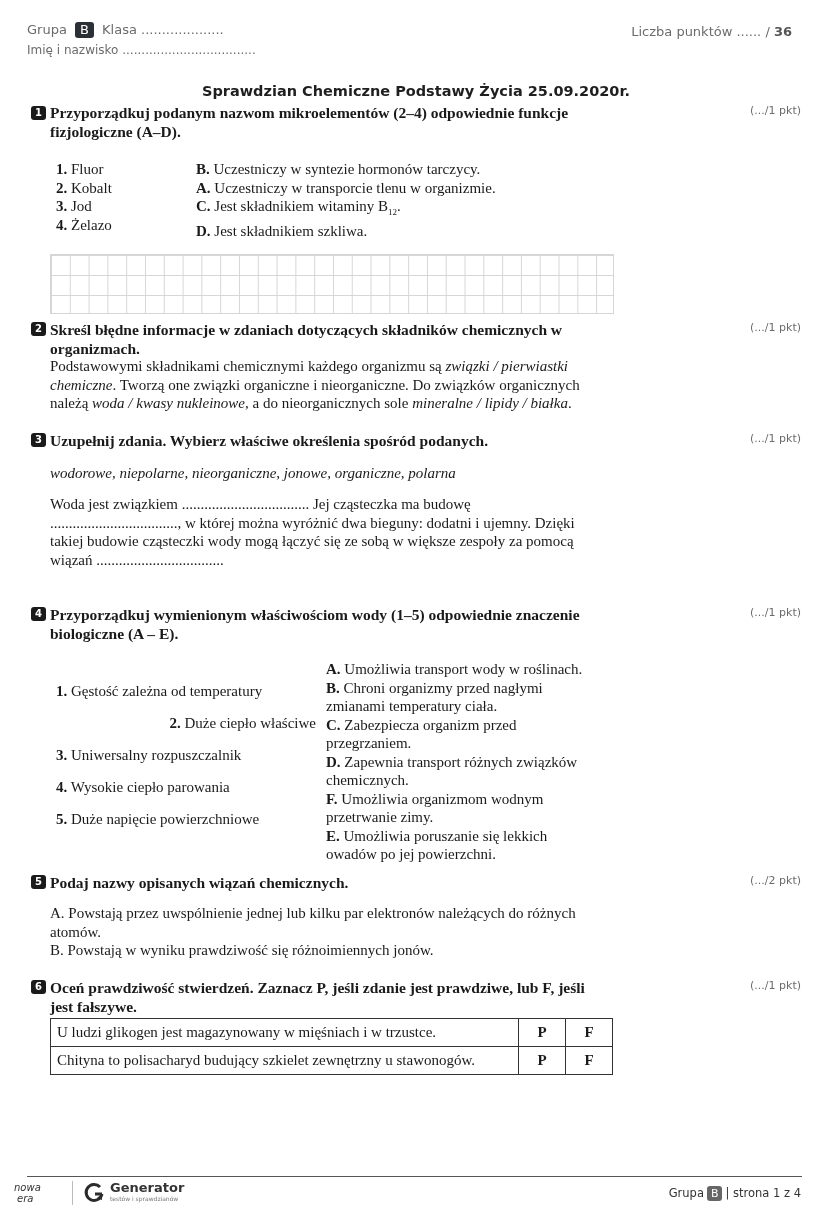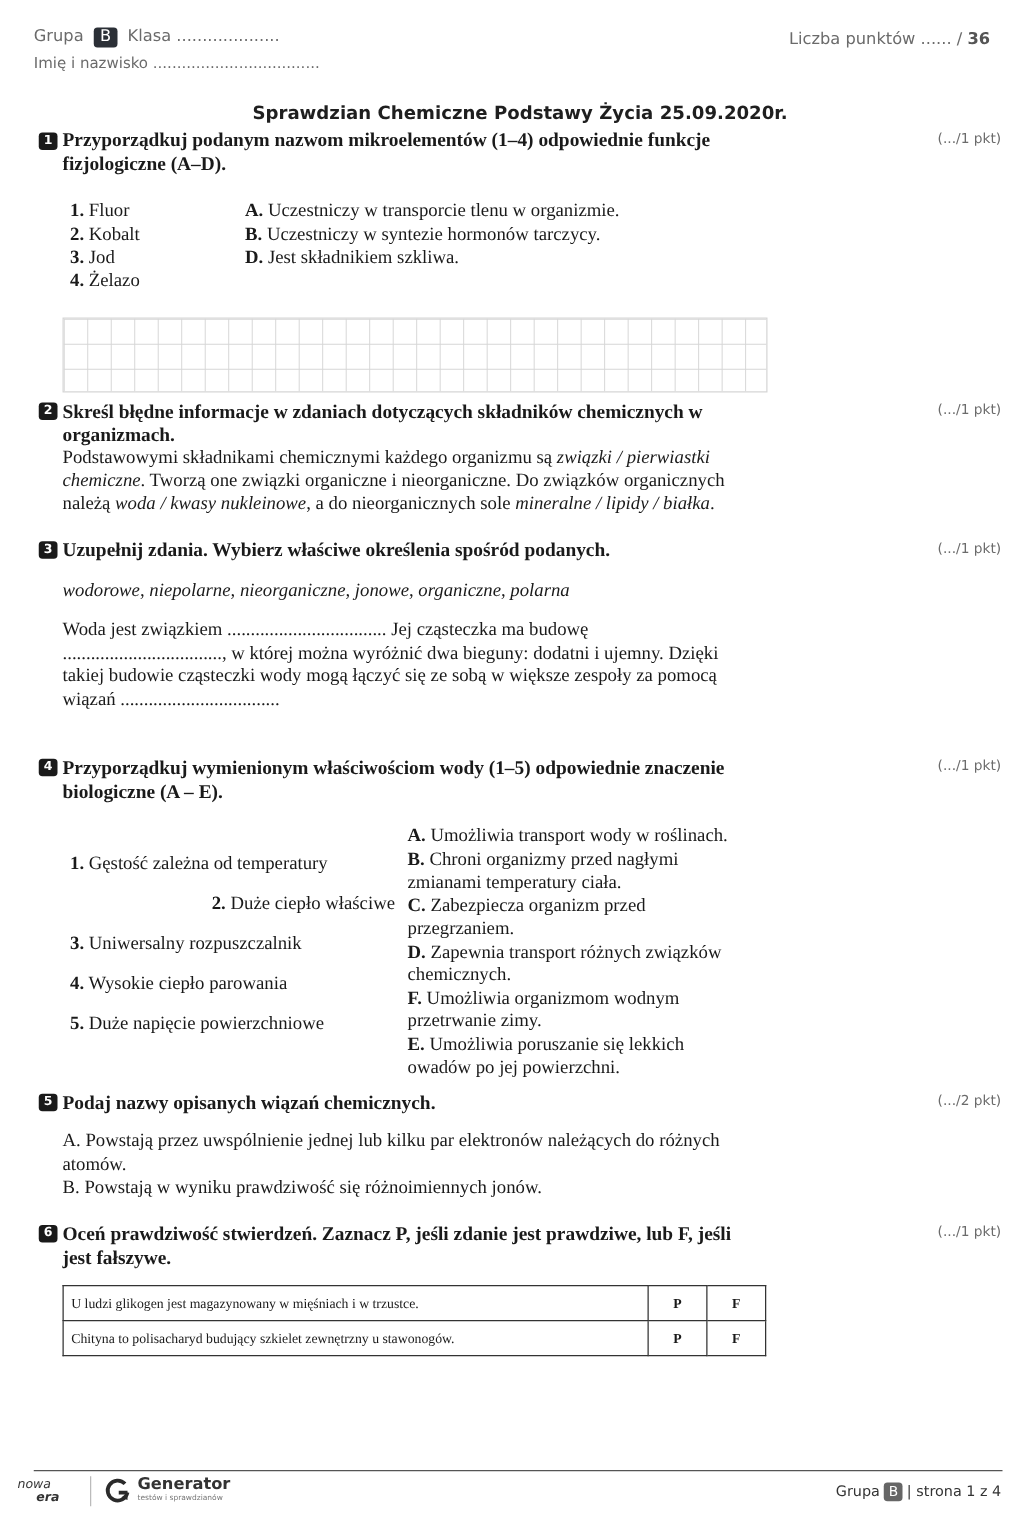--- a/index.html
+++ b/index.html
@@ -21,21 +21,21 @@
   .body { font-size: 15px; line-height: 18.5px; }
   .it { font-style: italic; }
   b { font-weight: bold; }
 
   .grid { position: absolute; left: 50px; top: 254px; width: 564px; height: 60px; border: 1px solid #d6d6d6;
     background-image:
       linear-gradient(to right, #d6d6d6 1px, transparent 1px),
       linear-gradient(to bottom, #d6d6d6 1px, transparent 1px);
     background-size: 18.8px 20px; }
 
-  table.tf { position: absolute; left: 50px; top: 1018px; width: 563px; border-collapse: collapse; font-size: 11px; margin-top: 10px; }
+  table.tf { position: absolute; left: 50px; top: 1018px; width: 563px; border-collapse: collapse; font-size: 15px; }
   table.tf td { border: 1px solid #333; height: 28px; padding: 0 6px; }
   table.tf td.c { width: 47px; text-align: center; font-weight: bold; }
 
   .footer-line { position: absolute; left: 27px; top: 1176px; width: 775px; height: 1px; background: #555; }
   .logo-nowa { position: absolute; left: 14px; top: 1182px; font-family: "DejaVu Sans", sans-serif; font-style: italic; color: #333; font-size: 10px; line-height: 11px; }
   .logo-div { position: absolute; left: 72px; top: 1181px; width: 1px; height: 24px; background: #bbb; }
   .gen-icon { position: absolute; left: 83px; top: 1182px; width: 22px; height: 22px; }
   .gen-name { position: absolute; left: 110px; top: 1180px; font-family: "DejaVu Sans", sans-serif; font-weight: bold; font-size: 13px; color: #333; }
   .gen-sub { position: absolute; left: 110px; top: 1195px; font-family: "DejaVu Sans", sans-serif; font-size: 6px; color: #777; }
   .foot-right { position: absolute; right: 27px; top: 1186px; font-family: "DejaVu Sans", sans-serif; font-size: 11.5px; color: #333; }
@@ -51,32 +51,33 @@
 </div>
 <div class="abs hdr" style="left:27px; top:43px; font-size:12px;">Imię i nazwisko ...................................</div>
 <div class="abs hdr" style="right:36px; top:24px;text-align:right;">
   <span>Liczba punktów ...... /</span>
   <span class="pts-total">36</span>
 </div>
 
 <div class="abs title">Sprawdzian Chemiczne Podstawy Życia 25.09.2020r.</div>
 
 <span class="qnum" style="top:106px;">1</span>
-<div class="qtitle" style="top:103px;">Przyporządkuj podanym nazwom mikroelementów (1–4) odpowiednie funkcje fizjologiczne (A–D).</div>
+<div class="qtitle" style="top:103px;">Przyporządkuj podanym nazwom mikroelementów (2–4) odpowiednie funkcje fizjologiczne (A–D).</div>
 <div class="pts" style="top:104px;">(.../1 pkt)</div>
 
 <div class="abs body" style="left:56px; top:160px; width:140px;">
   <div><b>1.</b> <span>Fluor</span></div>
   <div><b>2.</b> <span>Kobalt</span></div>
   <div><b>3.</b> <span>Jod</span></div>
   <div><b>4.</b> <span>Żelazo</span></div>
 </div>
 <div class="abs body" style="left:196px; top:160px; width:420px;">
+  <div><b>B.</b> <span>Uczestniczy w syntezie hormonów tarczycy.</span></div>
   <div><b>A.</b> <span>Uczestniczy w transporcie tlenu w organizmie.</span></div>
-  <div><b>B.</b> <span>Uczestniczy w syntezie hormonów tarczycy.</span></div>
+  <div><b>C.</b> <span>Jest składnikiem witaminy B</span><sub style="font-size:9px;">12</sub><span>.</span></div>
   <div><b>D.</b> <span>Jest składnikiem szkliwa.</span></div>
 </div>
 
 <div class="grid"></div>
 
 <span class="qnum" style="top:322px;">2</span>
 <div class="qtitle" style="top:320px; width:520px;">Skreśl błędne informacje w zdaniach dotyczących składników chemicznych w organizmach.</div>
 <div class="pts" style="top:321px;">(.../1 pkt)</div>
 <div class="abs body" style="left:50px; top:357px; width:560px;">
   <span>Podstawowymi składnikami chemicznymi każdego organizmu są </span><span class="it">związki / pierwiastki chemiczne</span><span>. Tworzą one związki organiczne i nieorganiczne. Do związków organicznych należą </span><span class="it">woda / kwasy nukleinowe</span><span>, a do nieorganicznych sole </span><span class="it">mineralne / lipidy / białka</span><span>.</span>
@@ -128,21 +129,21 @@
     <td>Chityna to polisacharyd budujący szkielet zewnętrzny u stawonogów.</td>
     <td class="c">P</td>
     <td class="c">F</td>
   </tr>
 </tbody>
   </table>
 
 <div class="footer-line"></div>
 <div class="logo-nowa">
   <div>nowa</div>
-  <div style="padding-left:3px; font-weight:bold;margin-left:12px;">era</div>
+  <div style="padding-left:3px; font-weight:normal;">era</div>
 </div>
 <div class="logo-div"></div>
 <svg class="gen-icon" viewBox="0 0 22 22">
   <path d="M17 5 A8 8 0 1 0 19 12" fill="none" stroke="#2b2b2b" stroke-width="3"></path>
   <path d="M19 12 L12 12" stroke="#2b2b2b" stroke-width="3"></path>
   <path d="M14 16 L19 12 L19 18 Z" fill="#2b2b2b"></path>
 </svg>
 <div class="gen-name">Generator</div>
 <div class="gen-sub">testów i sprawdzianów</div>
 <div class="foot-right">

